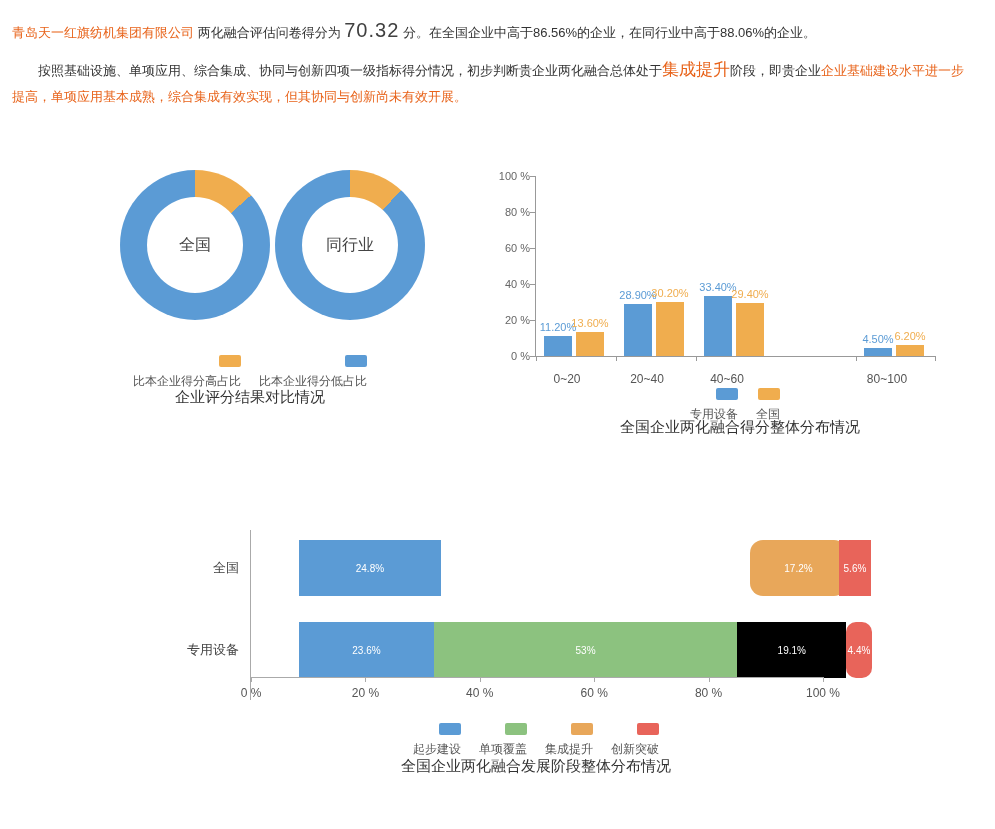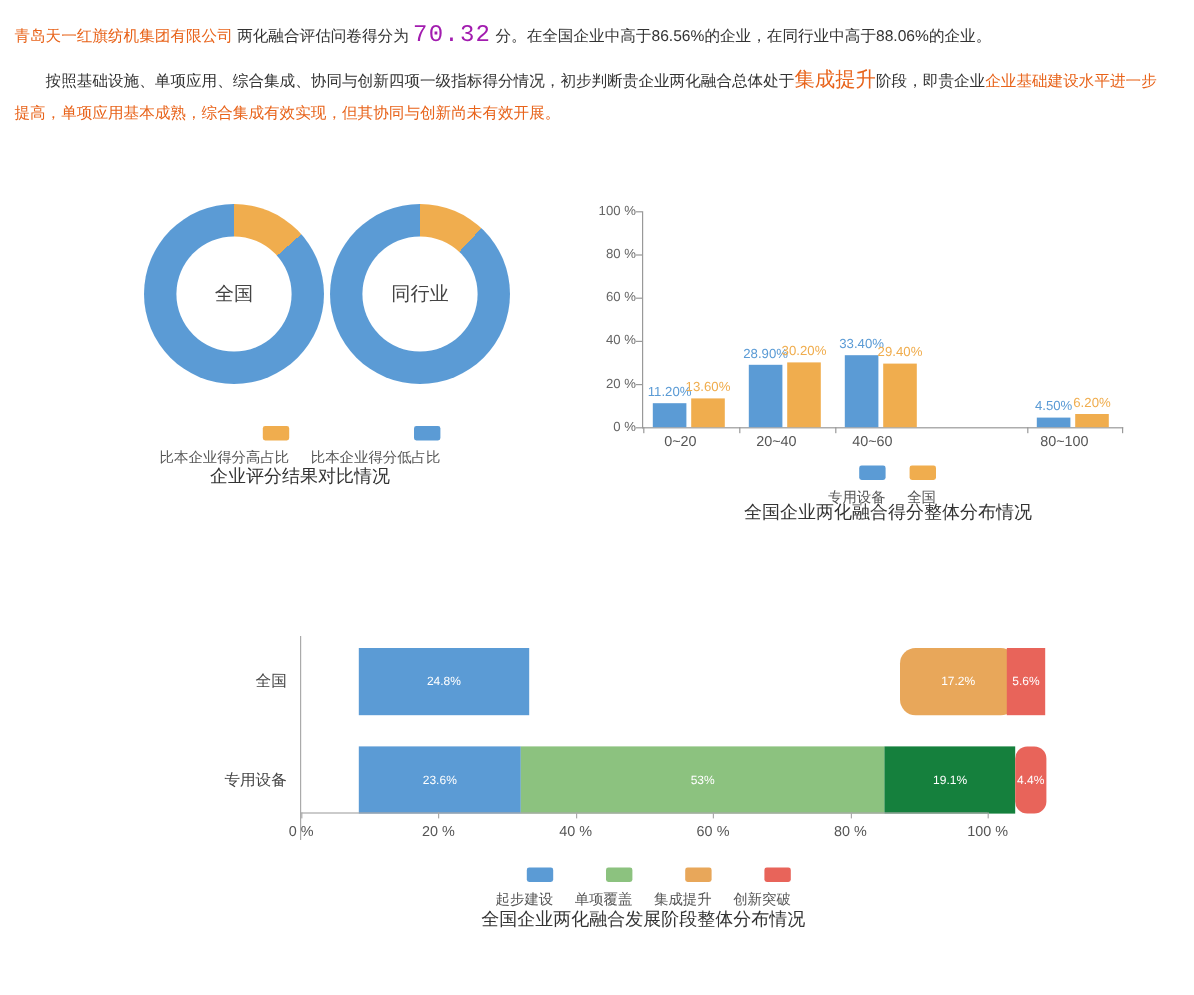--- a/index.html
+++ b/index.html
@@ -24,23 +24,23 @@
     padding: 0 12px;
     box-sizing: border-box;
     line-height: 24px;
   }
   .intro p {
     margin: 0 0 12px 0;
   }
   .para2 { text-indent: 2em; line-height: 26px; }
   .orange { color: #e8631a; }
   .red-big {
-    color: #a21caf;
+    color: #404040;
     font-size: 20px;
-    font-family: Liberation Mono, monospace;
+    font-family: Liberation Sans, sans-serif;
     letter-spacing: 1px;
   }
   .orange-big {
     color: #e8631a;
     font-size: 17px;
   }
 
   
   #donut-panel {
     position: absolute;
@@ -162,21 +162,21 @@
     margin-bottom: 3px;
     font-size: 11px;
     white-space: nowrap;
     transform: translateX(-50%);
   }
   .grp .v1 { color: #5b9bd5; left: 22px; }
   .grp .v2 { color: #f0ad4e; left: 54px; }
   .grp .xlabel {
     position: absolute;
     top: 100%;
-    margin-top: 5px;
+    margin-top: 16px;
     left: 31px;
     transform: translateX(-50%);
     font-size: 12px;
     color: #555;
     white-space: nowrap;
   }
   .grp .xtick {
     position: absolute;
     top: 100%;
     left: 0;
@@ -367,21 +367,21 @@
   <div class="srow" style="top: 10px;">
         <div class="rowlabel">全国</div>
         <div class="seg" style="left: 0px; width: 141.856px; background: rgb(91, 155, 213);">24.8%</div>
         <div class="seg" style="left: 451px; width: 97px; background: rgb(232, 167, 90); border-radius: 13px;">17.2%</div>
         <div class="seg" style="left: 539.968px; width: 32.032px; background: rgb(232, 100, 90);">5.6%</div>
       </div>
       <div class="srow" style="top: 92px;">
         <div class="rowlabel">专用设备</div>
         <div class="seg" style="left: 0px; width: 134.992px; background: rgb(91, 155, 213);">23.6%</div>
         <div class="seg" style="left: 134.992px; width: 303.16px; background: rgb(140, 194, 127);">53%</div>
-        <div class="seg" style="left: 438.152px; width: 109.252px; background: #15803d;">19.1%</div>
+        <div class="seg" style="left: 438.152px; width: 109.252px; background: #000000;">19.1%</div>
         <div class="seg" style="left: 547.404px; width: 25.168px; background: rgb(232, 100, 90); border-radius: 10px;">4.4%</div>
       </div>
       <div class="xaxis">
         <div class="xt" style="left: 0px;"></div>
         <div class="xtl" style="left: 0px;">0 %</div>
         <div class="xt" style="left: 114.4px;"></div>
         <div class="xtl" style="left: 114.4px;">20 %</div>
         <div class="xt" style="left: 228.8px;"></div>
         <div class="xtl" style="left: 228.8px;">40 %</div>
         <div class="xt" style="left: 343.2px;"></div>

